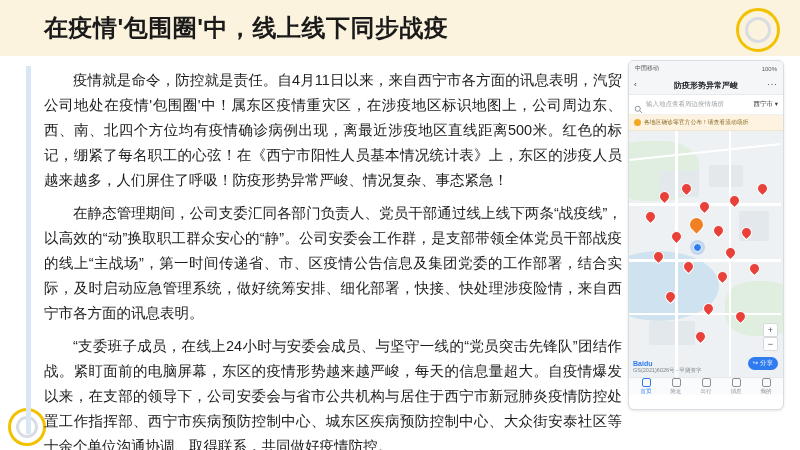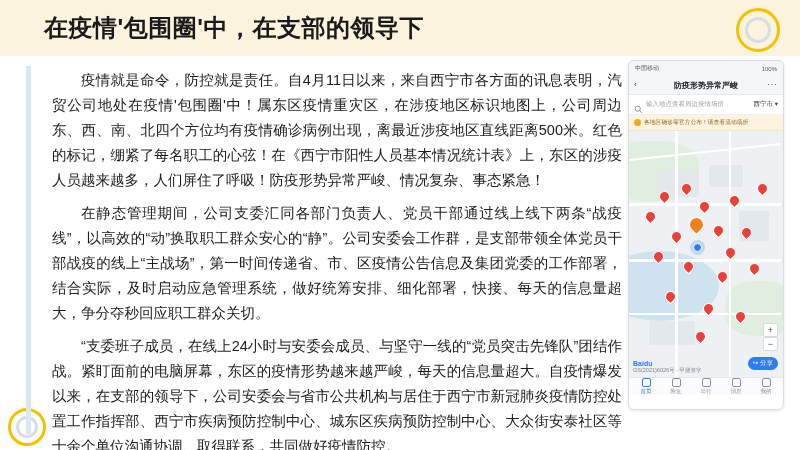--- a/index.html
+++ b/index.html
@@ -70,21 +70,21 @@
     position: absolute;
     left: 44px;
     top: 68px;
     width: 578px;
     color: #1c1c1c;
     font-size: 14.5px;
     line-height: 25px;
     text-align: justify;
   }
   .body-text p {
-    margin: 0 0 8px 8px;
+    margin: 0 0 8px 0;
     text-indent: 2em;
   }
   
   .phone {
     position: absolute;
     left: 628px;
     top: 60px;
     width: 154px;
     height: 348px;
     background: #ffffff;
@@ -287,37 +287,37 @@
     border: 1px solid currentColor;
     border-radius: 2px;
   }
 </style>
 </head>
 <body>
 
 <div class="slide">
 
   <div class="header-band"></div>
-  <div class="header-title">在疫情'包围圈'中，在支部的领导下</div>
+  <div class="header-title">在疫情'包围圈'中，线上线下同步战疫</div>
 
   <div class="logo-tr">
     <div class="ring" style="left:0;top:0;width:38px;height:38px;border:3px solid #f2c200;"></div>
     <div class="ring" style="left:9px;top:9px;width:20px;height:20px;border:3px solid #d9dde2;"></div>
   </div>
 
   <div class="logo-bl">
     <div class="ring" style="left:0;top:0;width:32px;height:32px;border:3px solid #f2c200;"></div>
     <div class="ring" style="left:8px;top:8px;width:16px;height:16px;border:3px solid #d9dde2;"></div>
   </div>
 
   <div class="left-accent"></div>
 
   <div class="body-text">
     <p>疫情就是命令，防控就是责任。自4月11日以来，来自西宁市各方面的讯息表明，汽贸公司地处在疫情'包围圈'中！属东区疫情重灾区，在涉疫地区标识地图上，公司周边东、西、南、北四个方位均有疫情确诊病例出现，离最近涉疫地区直线距离500米。红色的标记，绷紧了每名职工的心弦！在《西宁市阳性人员基本情况统计表》上，东区的涉疫人员越来越多，人们屏住了呼吸！防疫形势异常严峻、情况复杂、事态紧急！</p>
-    <p>在静态管理期间，公司支委汇同各部门负责人、党员干部通过线上线下两条“战疫线”，以高效的“动”换取职工群众安心的“静”。公司安委会工作群，是支部带领全体党员干部战疫的线上“主战场”，第一时间传递省、市、区疫情公告信息及集团党委的工作部署，结合实际，及时启动应急管理系统，做好统筹安排、细化部署，快接、每天的信息量超大，争分夺秒回应职工群众关切。</p>
+    <p>在静态管理期间，公司支委汇同各部门负责人、党员干部通过线上线下两条“战疫线”，以高效的“动”换取职工群众安心的“静”。公司安委会工作群，是支部带领全体党员干部战疫的线上“主战场”，第一时间传递省、市、区疫情公告信息及集团党委的工作部署，结合实际，及时启动应急管理系统，做好统筹安排、细化部署，快接、快处理涉疫险情，来自西宁市各方面的讯息表明。</p>
     <p>“支委班子成员，在线上24小时与安委会成员、与坚守一线的“党员突击先锋队”团结作战。紧盯面前的电脑屏幕，东区的疫情形势越来越严峻，每天的信息量超大。自疫情爆发以来，在支部的领导下，公司安委会与省市公共机构与居住于西宁市新冠肺炎疫情防控处置工作指挥部、西宁市疾病预防控制中心、城东区疾病预防控制中心、大众街安泰社区等十余个单位沟通协调、取得联系，共同做好疫情防控。</p>
   </div>
 
   <div class="phone">
 
     <div class="phone-statusbar">
       <span>中国移动</span>
       <span>100%</span>
     </div>
 

